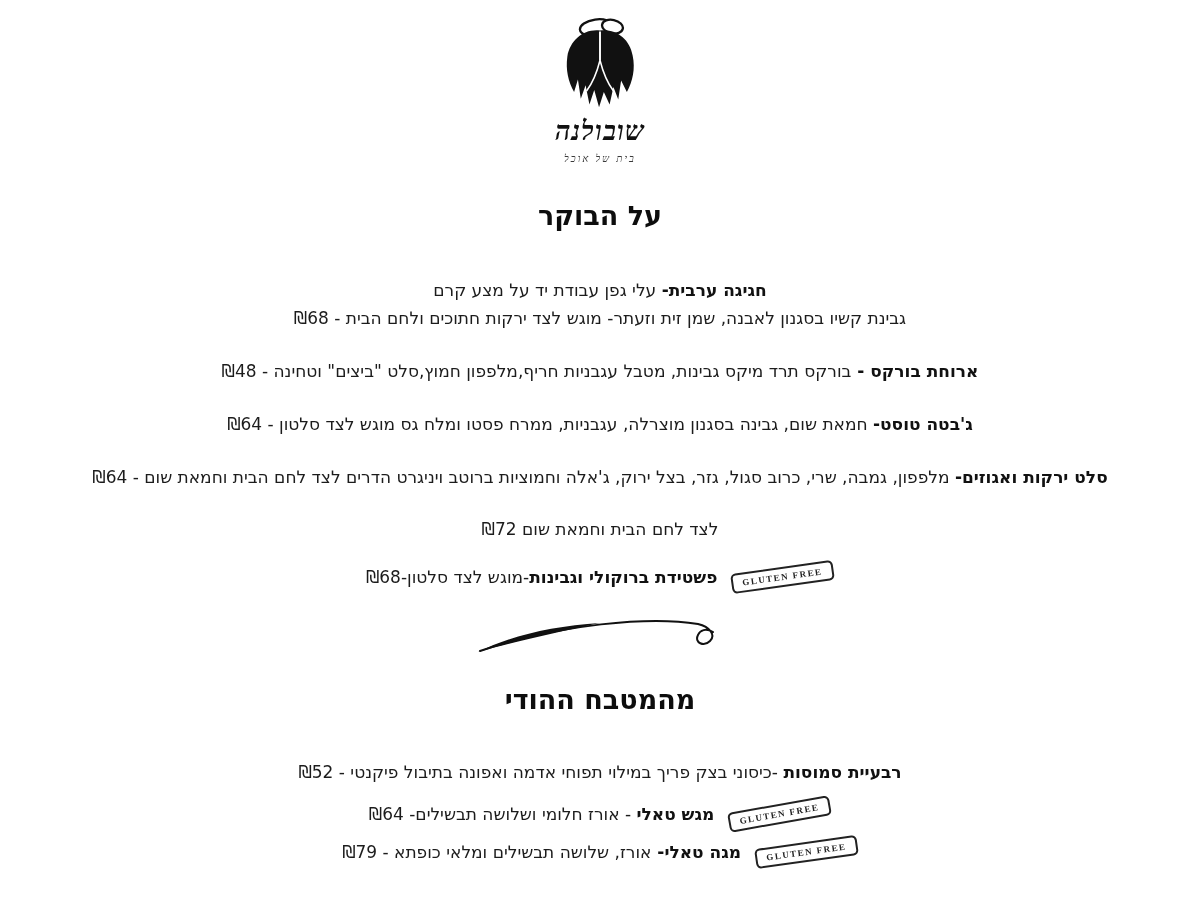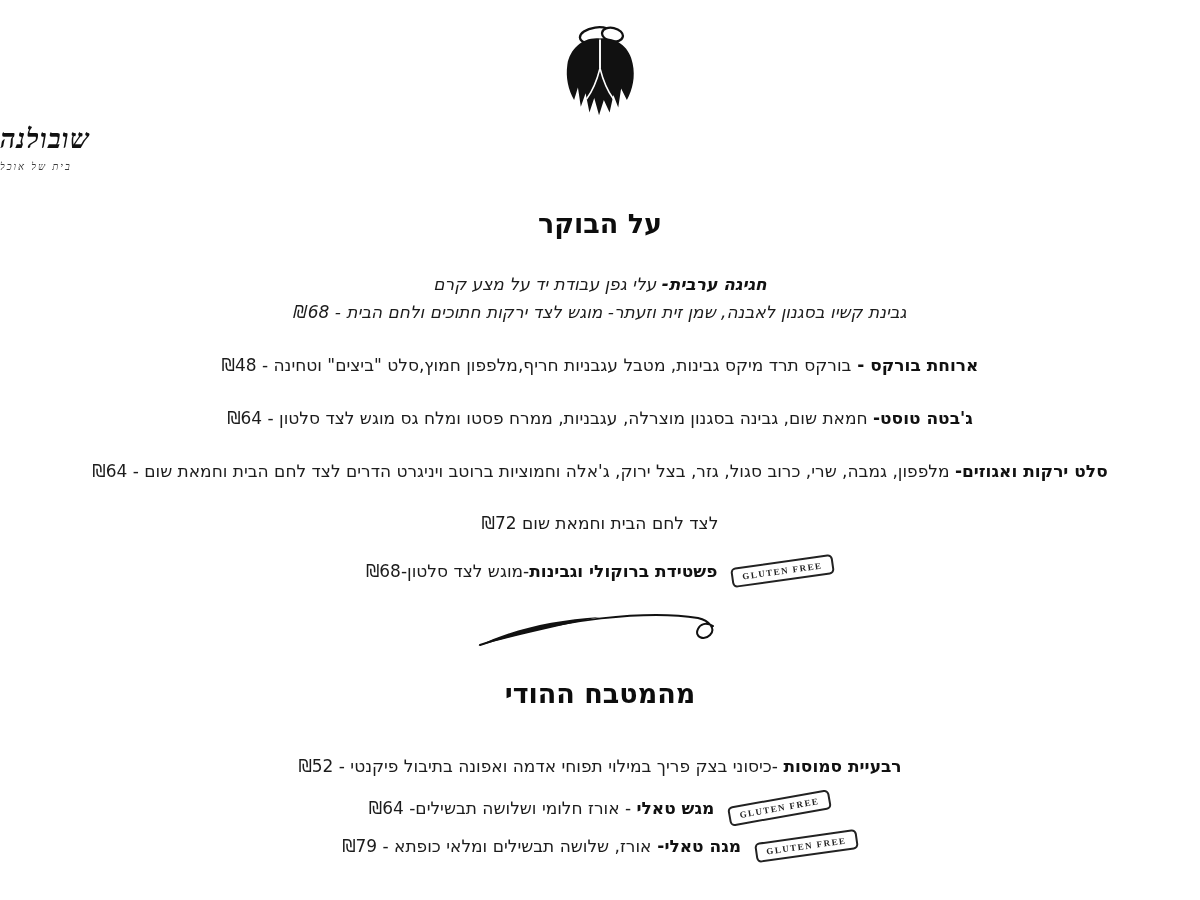--- a/index.html
+++ b/index.html
@@ -6,21 +6,21 @@
   .page{
     position:relative;
     width:1200px;height:900px;
     margin:0 auto;
     background:#ffffff;
     font-family:"DejaVu Sans","Liberation Sans",sans-serif;
     color:#1c1c1c;
     overflow:hidden;
   }
   
-  .logo-wrap{padding-top:26px;text-align:left;}
+  .logo-wrap{padding-top:18px;text-align:center;}
   .logo-wrap svg{display:block;margin:0 auto;}
   .brand{
     font-family:"DejaVu Serif","Liberation Serif",serif;
     font-style:italic;font-weight:bold;
     font-size:27px;line-height:30px;letter-spacing:1px;
     color:#111;margin-top:2px;
   }
   .tagline{
     font-family:"DejaVu Serif","Liberation Serif",serif;
     font-style:italic;font-size:10px;line-height:14px;
@@ -30,21 +30,21 @@
   .menu{direction:rtl;text-align:center;}
   .section-title{
     font-size:27px;font-weight:800;color:#0d0d0d;
     margin:0;line-height:32px;
   }
   .title-breakfast{margin-top:34px;}
   .title-indian{margin-top:25px;}
   .item{font-size:17px;line-height:28px;margin:0;}
   .item p{margin:0;}
   .item .name{font-weight:700;color:#111;}
-  .m-item1{margin-top:30px;font-style:italic;}
+  .m-item1{margin-top:44px;}
   .m-single{margin-top:25px;}
   .m-item5{margin-top:24px;}
   .row{
     display:flex;justify-content:center;align-items:center;
     gap:14px;
   }
   .m-item6{margin-top:20px;}
   .m-item7{margin-top:42px;text-align:center;}
   .m-item8{margin-top:14px;}
   .m-item9{margin-top:10px;}

